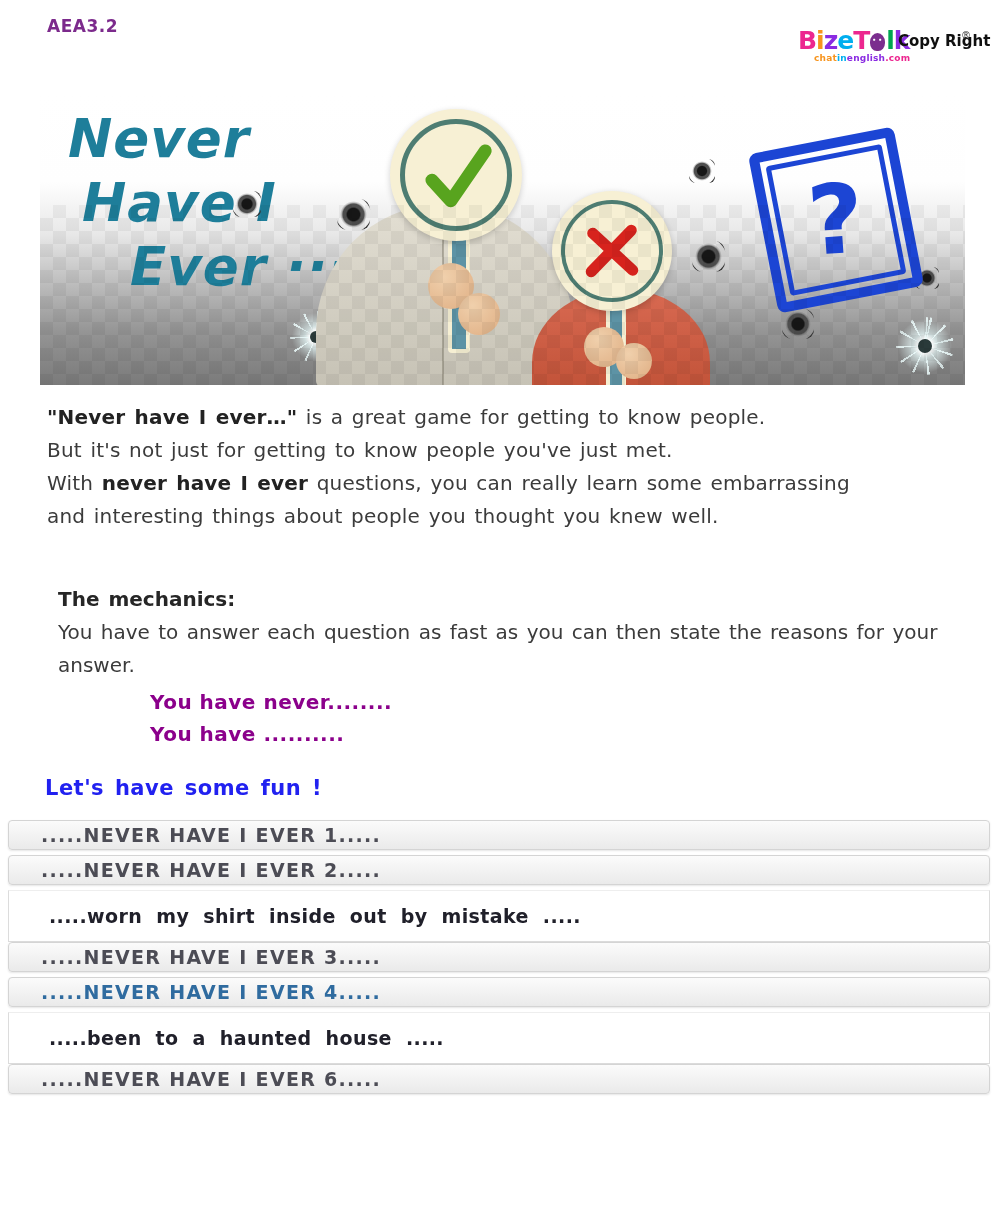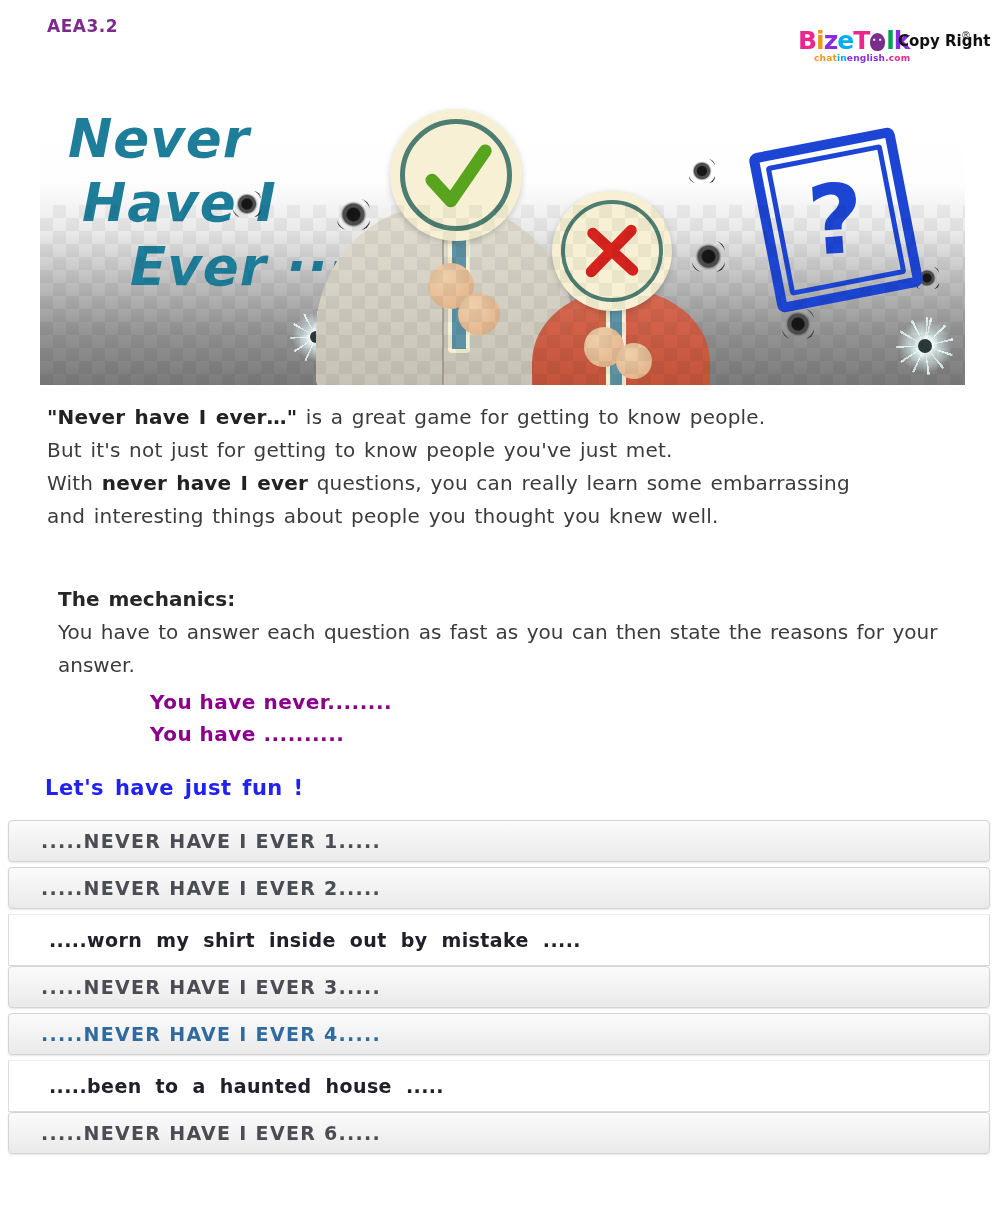--- a/index.html
+++ b/index.html
@@ -87,21 +87,21 @@
   
   .mechanics { position:absolute; left:58px; top:583px; width:880px; font-size:20px; line-height:33px; color:#3b3b3b; word-spacing:2px; }
   .mech-heading { font-weight:bold; color:#262626; }
   .options { position:absolute; left:150px; top:686px; font-size:20px; line-height:32px; font-weight:bold; color:#8B008B; letter-spacing:.5px; }
 
   
   .fun { position:absolute; left:45px; top:776px; font-size:21px; font-weight:bold; color:#2121f0; letter-spacing:.5px; word-spacing:3px; }
 
   
   .acc { position:absolute; left:8px; top:820px; width:982px; }
-  .acc-header { height:42px; border:1px solid #d4d4d4; border-radius:4px; margin-bottom:5px;
+  .acc-header { height:30px; border:1px solid #d4d4d4; border-radius:4px; margin-bottom:5px;
     background:linear-gradient(#fbfbfb,#eaeaea); display:flex; align-items:center; padding-left:32px;
     box-shadow:0 1px 2px rgba(0,0,0,.10); cursor:pointer; }
   .acc-header span { font-size:19px; font-weight:bold; color:#4c4c55; letter-spacing:1.3px; }
   .acc-header.active span { color:#2f6b9f;text-align:right; }
   .acc-answer { height:52px; background:#fff; border:1px solid #dcdcdc; border-top:1px solid #eee; margin-bottom:0;
     display:flex; align-items:center; padding-left:40px; }
   .acc-answer span { font-size:19px; font-weight:bold; color:#20202a; letter-spacing:.4px; word-spacing:7px; }
   .hl { color:#8B008B; }
 </style>
 </head>
@@ -188,21 +188,21 @@
     <div class="mech-heading">The mechanics:</div>
     <div>You have to answer each question as fast as you can then state the reasons for your</div>
     <div>answer.</div>
   </div>
 
   <div class="options">
     <div>You have never........</div>
     <div>You have ..........</div>
   </div>
 
-  <div class="fun">Let's have just fun !</div>
+  <div class="fun">Let's have some fun !</div>
 
   <div class="acc">
       <div class="acc-header">
         <span>.....NEVER HAVE I EVER 1.....</span>
       </div>
       <div class="acc-header">
         <span>.....NEVER HAVE I EVER 2.....</span>
       </div>
       <div class="acc-answer">
         <span>.....worn my shirt <span class="hl">inside out</span> by mistake .....</span>

